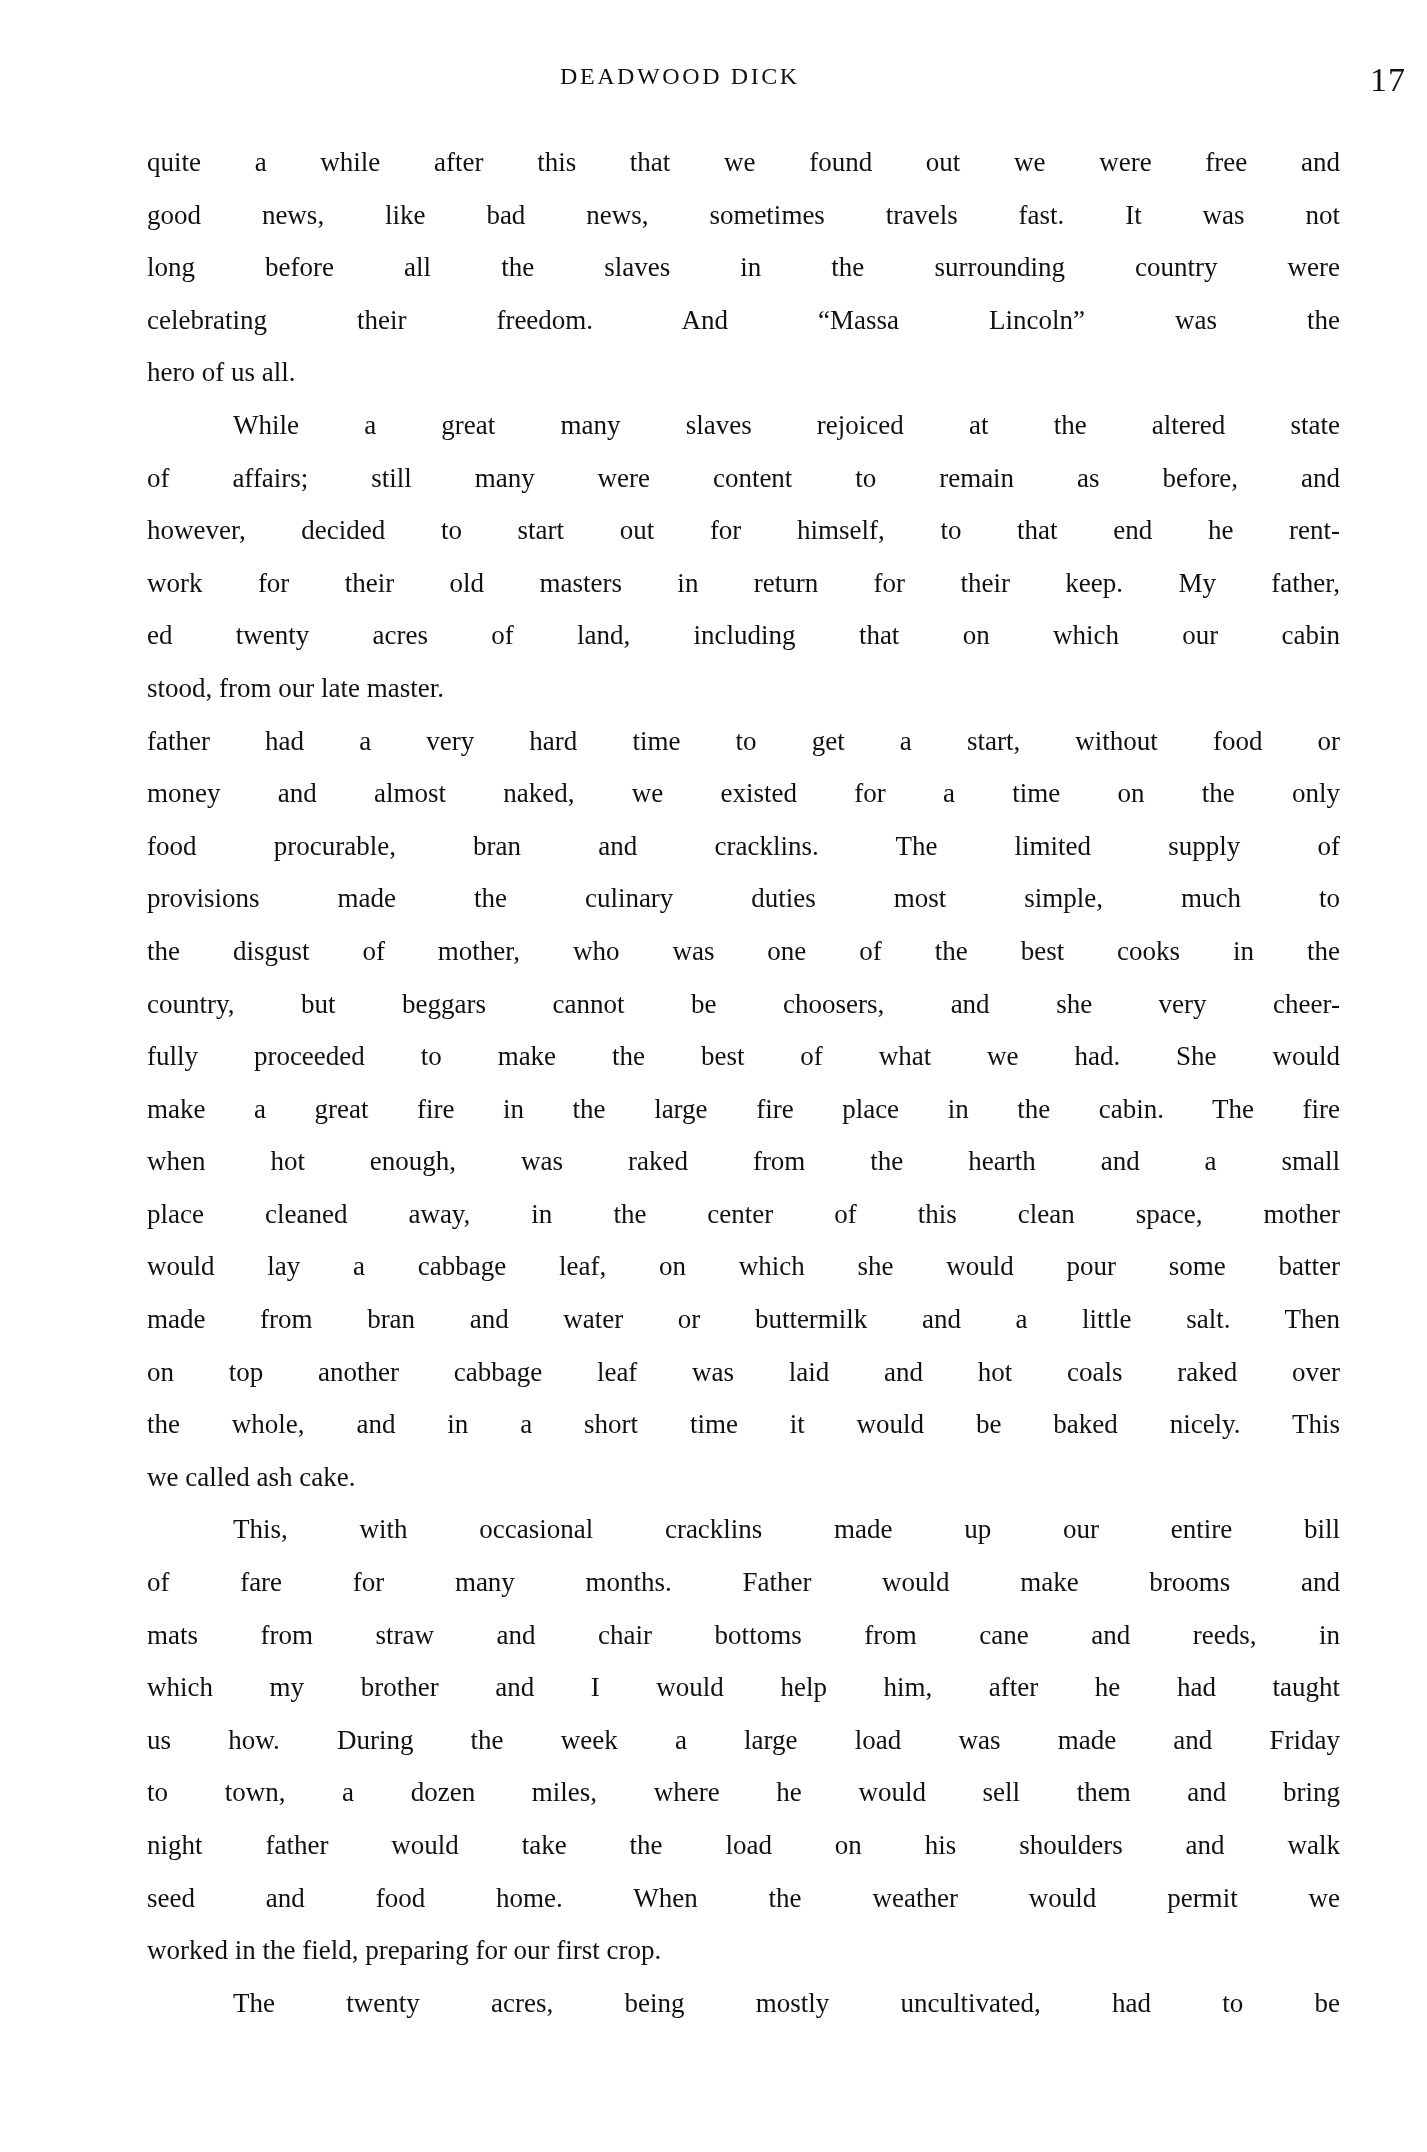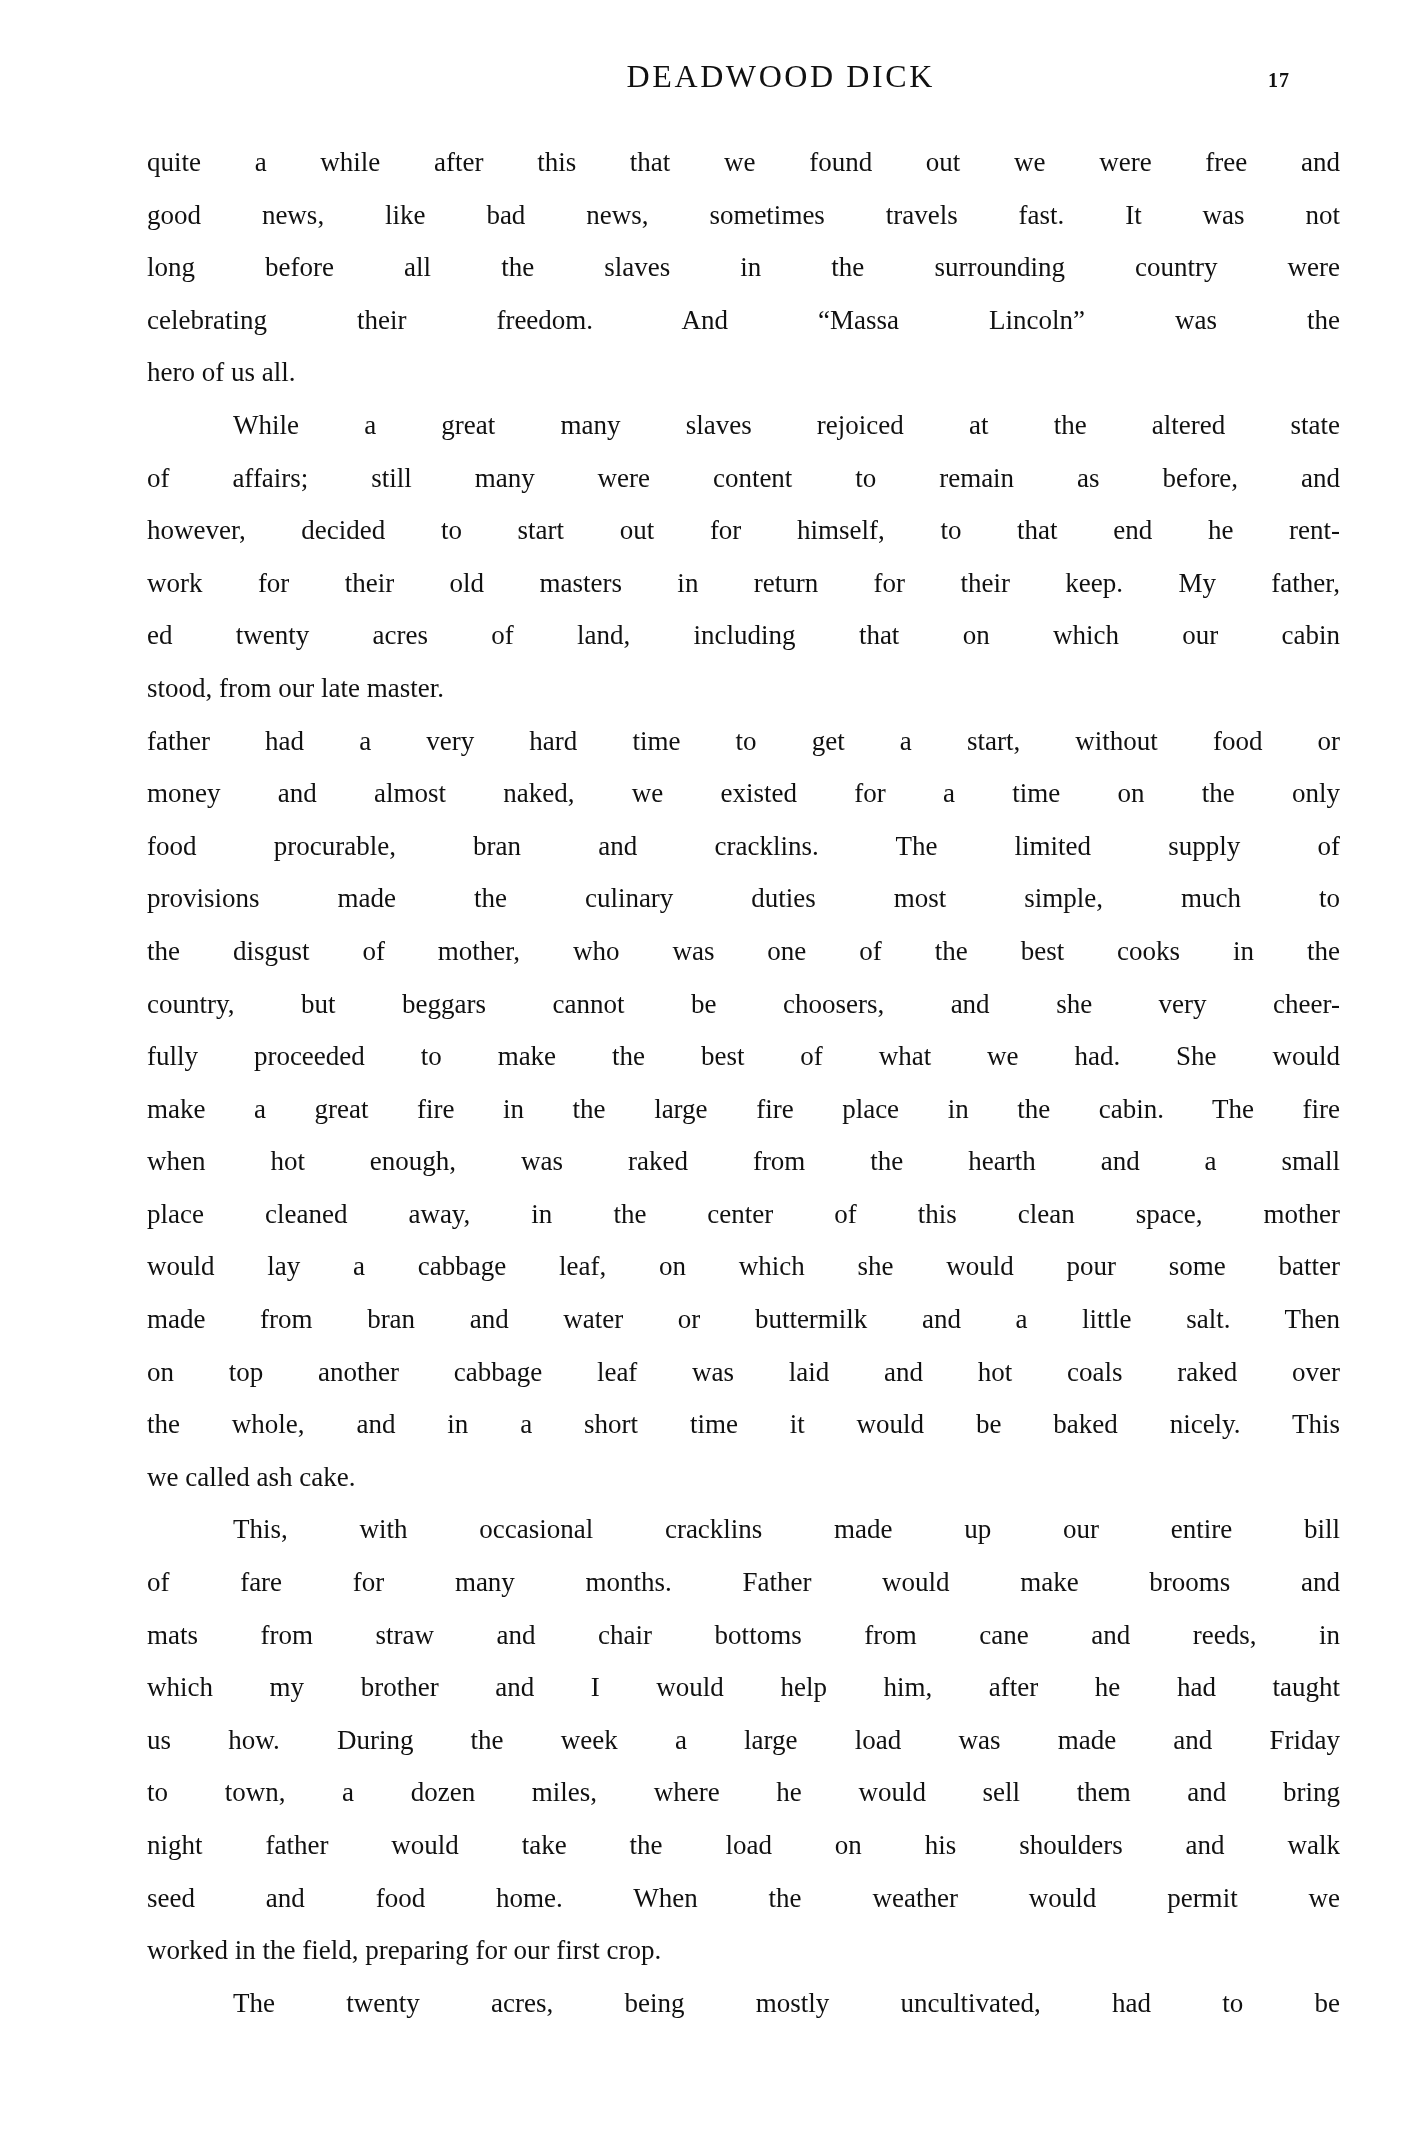--- a/index.html
+++ b/index.html
@@ -20,34 +20,33 @@
     top: 54px;
     left: 0;
     width: 1427px;
     height: 44px;
   }
   .running-title {
     position: absolute;
     left: 560px;
     width: 375px;
     top: 0;
-    text-align: right;
-    font-size: 32px;
+    text-align: left;
+    font-size: 24px;
     letter-spacing: 2.6px;
     line-height: 44px;
     white-space: nowrap;
   }
   .page-number {
     position: absolute;
-    left: 1268px;
+    left: 1370px;
     top: 4px;
-    font-size: 20px;
+    font-size: 34px;
     line-height: 44px;
     letter-spacing: 1px;
-    font-weight: bold;
   }
   .body-text {
     position: absolute;
     left: 147px;
     top: 136px;
     width: 1193px;
   }
   .line {
     display: block;
     height: 52.6px;

